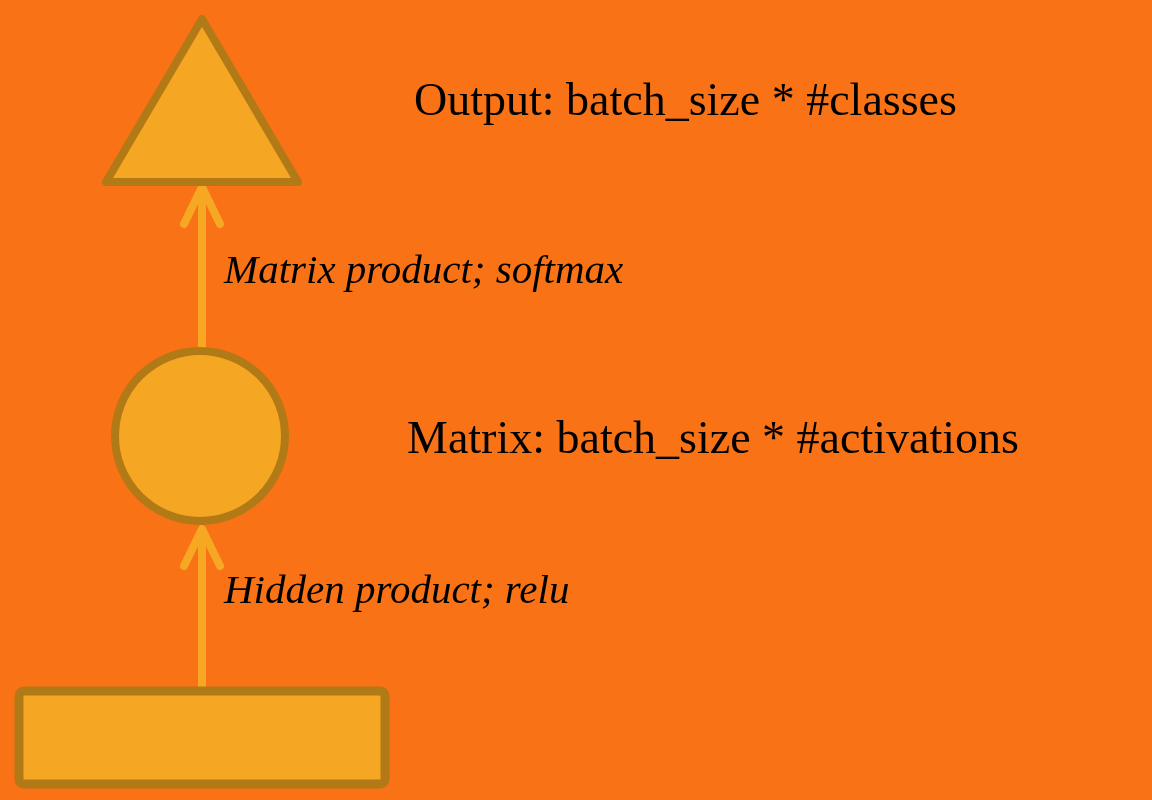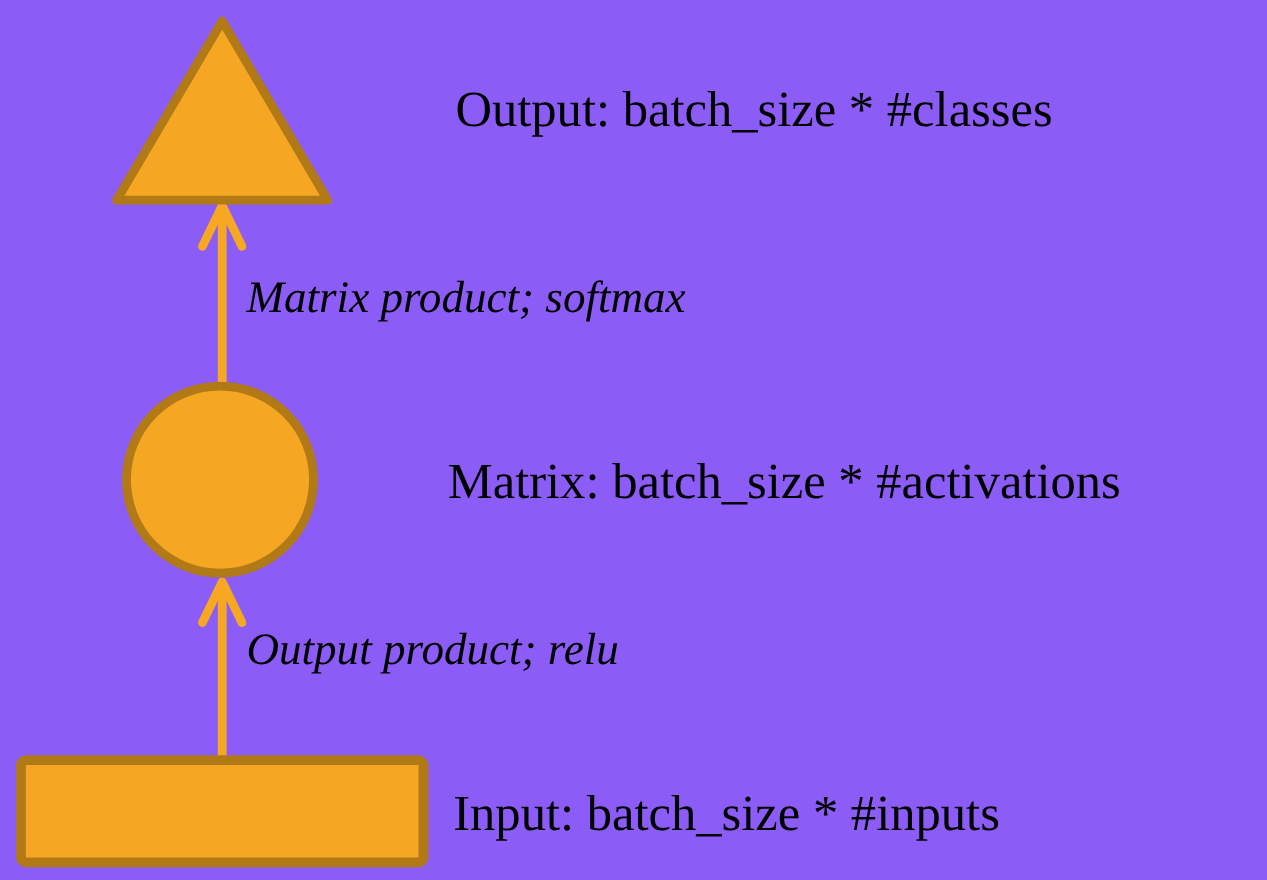--- a/index.html
+++ b/index.html
@@ -5,21 +5,21 @@
   * { margin: 0; padding: 0; box-sizing: border-box; }
   html, body {
     width: 1152px; height: 800px;
     background: #ffffff;
     overflow: hidden;
     font-family: "Liberation Serif", serif;
   }
   .canvas {
     position: relative;
     width: 1152px; height: 800px;
-    background: #8b5cf6;
+    background: #f97316;
   }
   svg.shapes {
     position: absolute;
     left: 0; top: 0;
     width: 1152px; height: 800px;
   }
   .label {
     position: absolute;
     transform: translateY(-50%);
     color: #000000;
@@ -65,17 +65,16 @@
 
     <rect x="19" y="691" width="366" height="93" rx="5" stroke-width="9" stroke="#B17A16" fill="#F5A623"></rect>
   </svg>
 
   <div class="label lbl-output">Output: batch_size * #classes</div>
 
   <div class="edge-label lbl-softmax">Matrix product; softmax</div>
 
   <div class="label lbl-hidden">Matrix: batch_size * #activations</div>
 
-  <div class="edge-label lbl-relu">Output product; relu</div>
+  <div class="edge-label lbl-relu">Hidden product; relu</div>
 
-  <div class="label lbl-input">Input: batch_size * #inputs</div>
 
 </div>
 
 </body></html>

